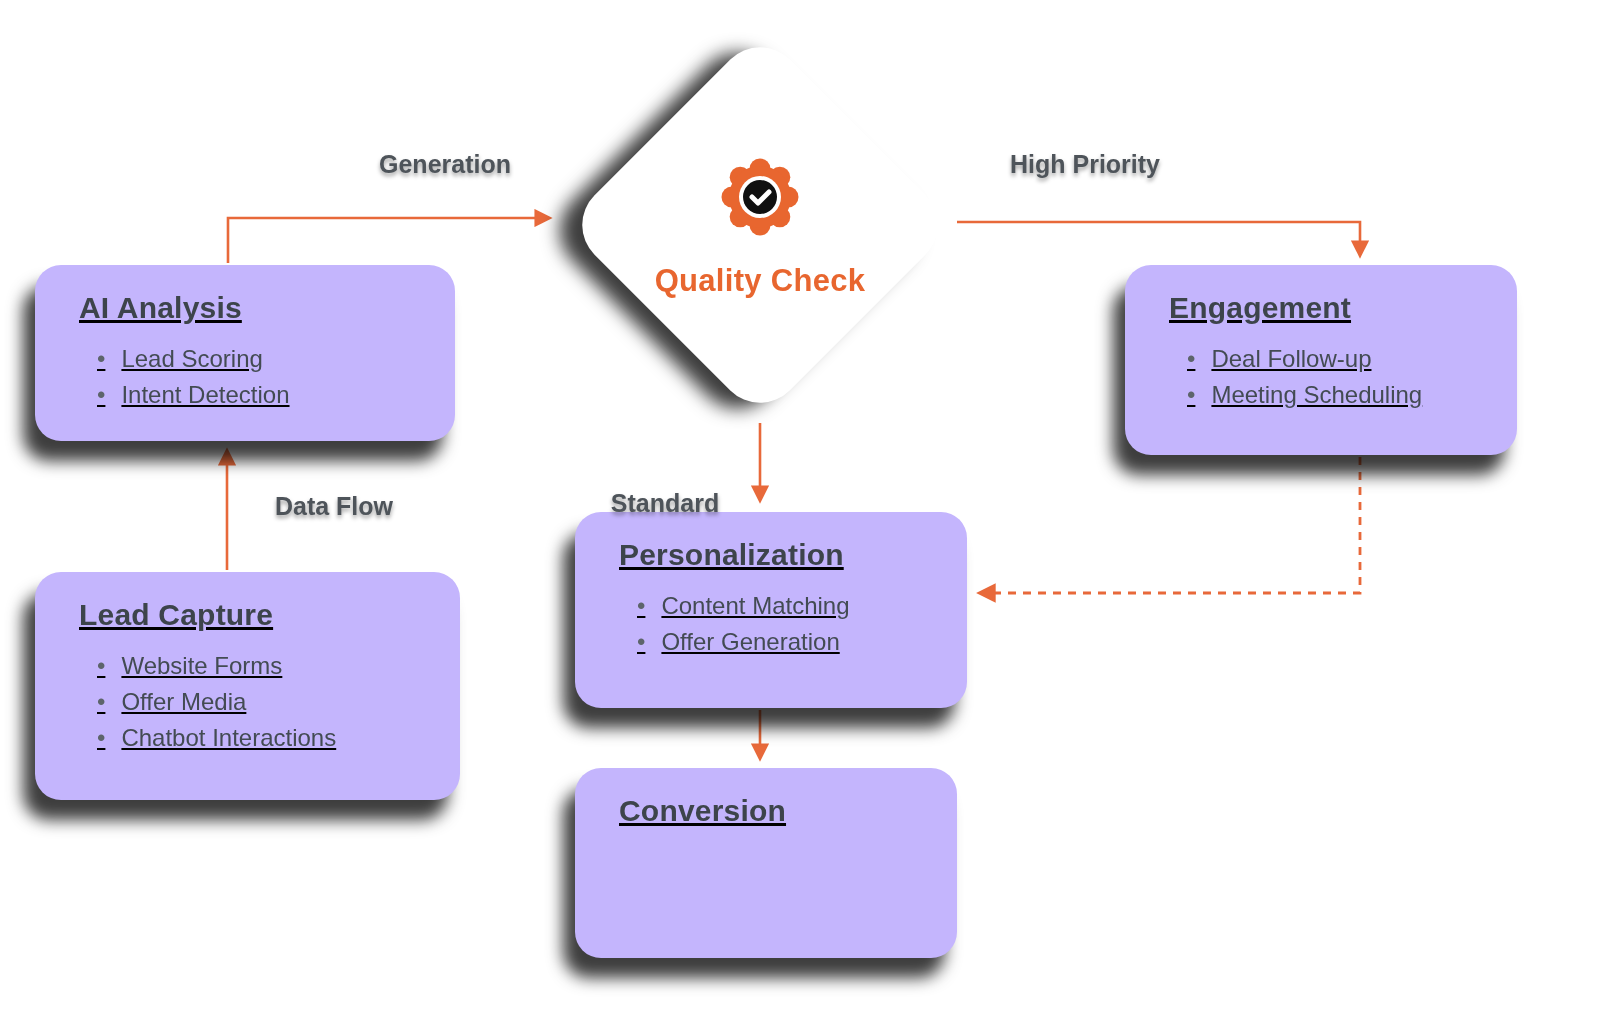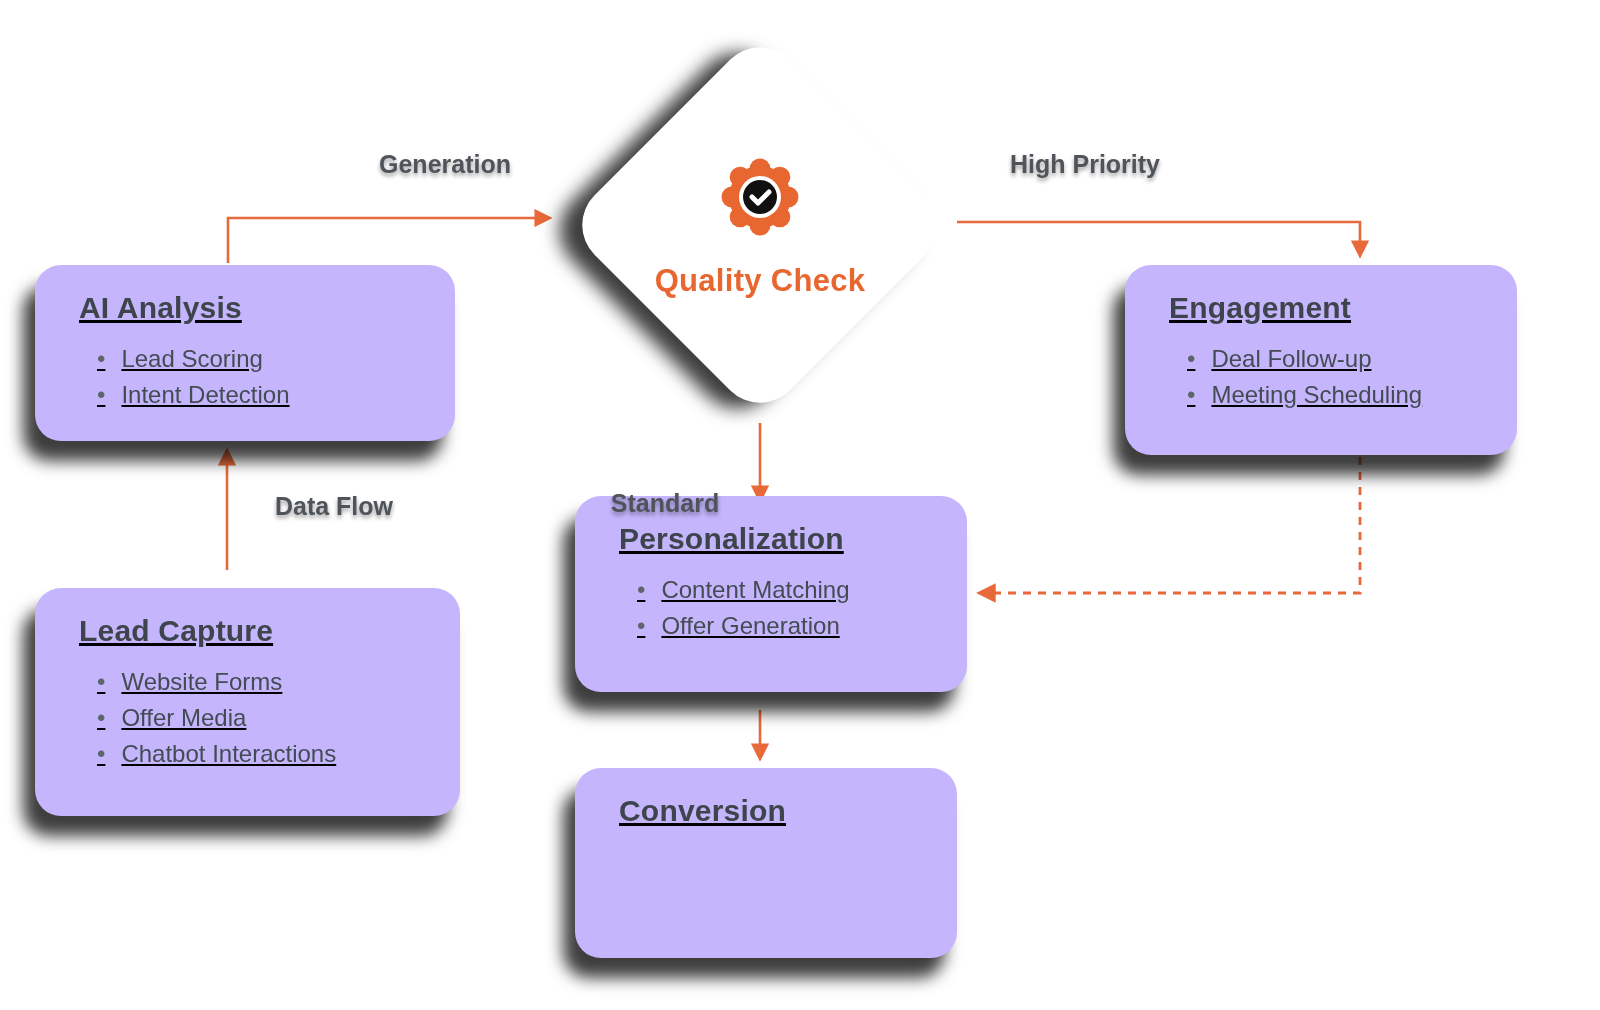--- a/index.html
+++ b/index.html
@@ -130,38 +130,38 @@
   </div>
 
   <div class="card" style="left:35px; top:265px; width:420px; min-height:172px;">
     <h2>AI Analysis</h2>
     <ul>
       <li>Lead Scoring</li>
       <li>Intent Detection</li>
     </ul>
   </div>
 
-  <div class="card" style="left:35px; top:588px; width:425px; min-height:228px;">
+  <div class="card" style="left:35px; top:572px; width:425px; min-height:228px;">
     <h2>Lead Capture</h2>
     <ul>
       <li>Website Forms</li>
       <li>Offer Media</li>
       <li>Chatbot Interactions</li>
     </ul>
   </div>
 
   <div class="card" style="left:1125px; top:265px; width:392px; min-height:190px;">
     <h2>Engagement</h2>
     <ul>
       <li>Deal Follow-up</li>
       <li>Meeting Scheduling</li>
     </ul>
   </div>
 
-  <div class="card" style="left:575px; top:496px; width:392px; min-height:196px;">
+  <div class="card" style="left:575px; top:512px; width:392px; min-height:196px;">
     <h2>Personalization</h2>
     <ul>
       <li>Content Matching</li>
       <li>Offer Generation</li>
     </ul>
   </div>
 
   <div class="card" style="left:575px; top:768px; width:382px; min-height:190px;">
     <h2>Conversion</h2>
   </div>

